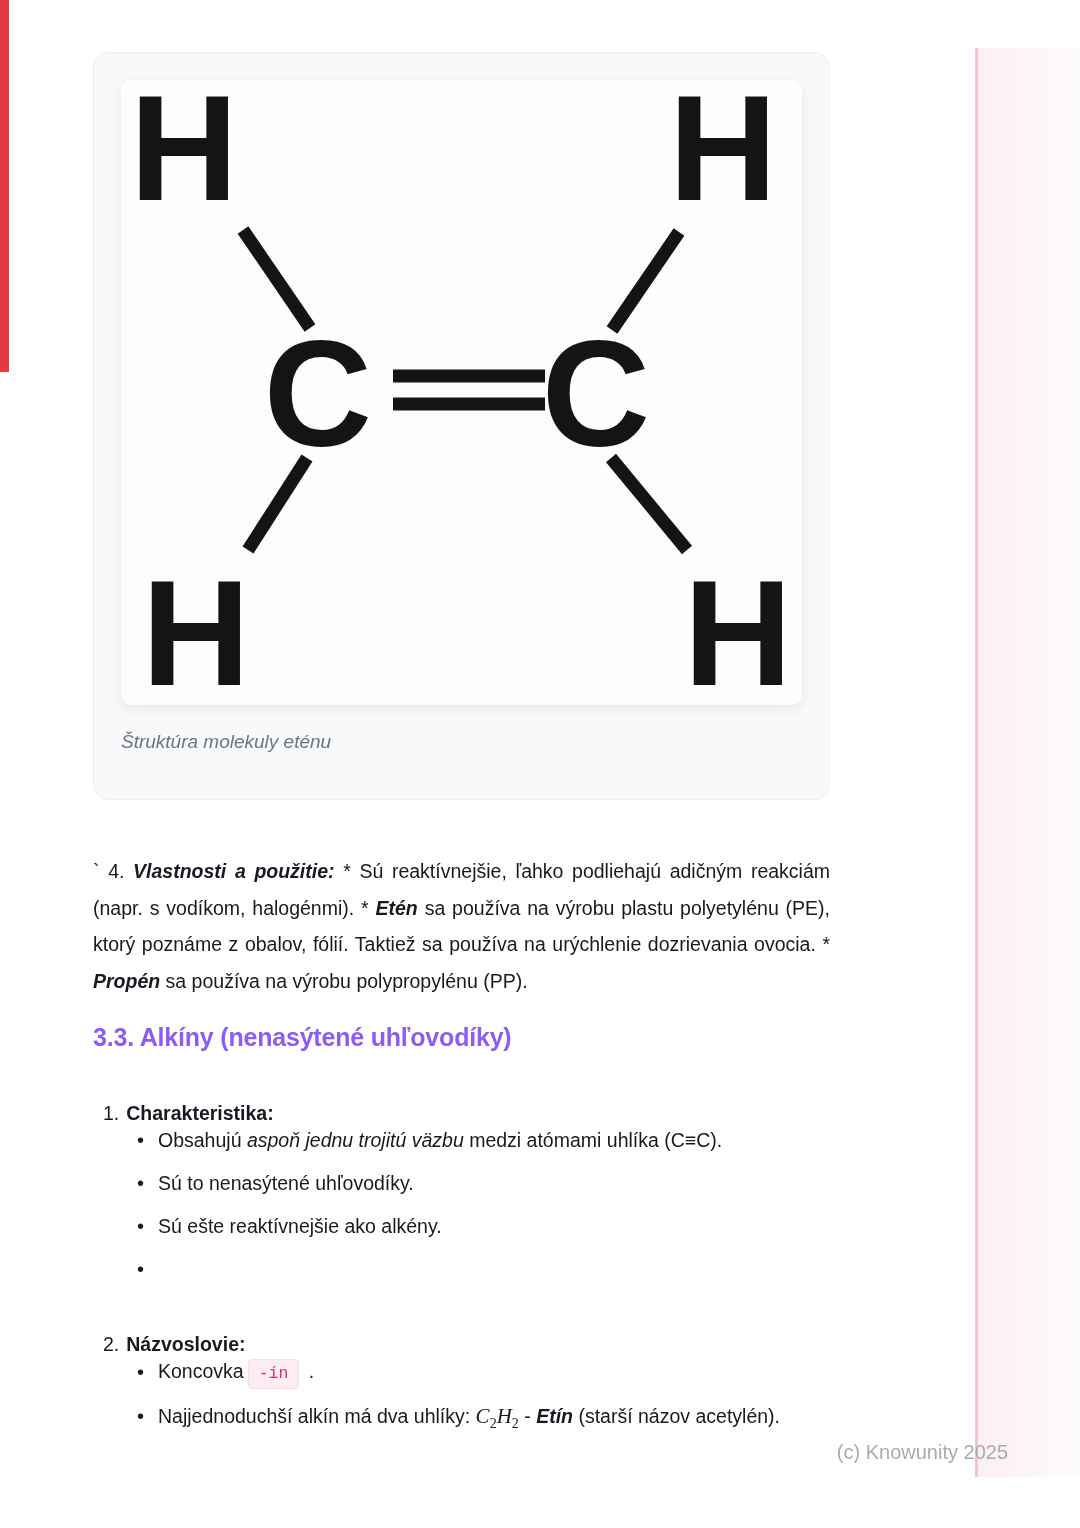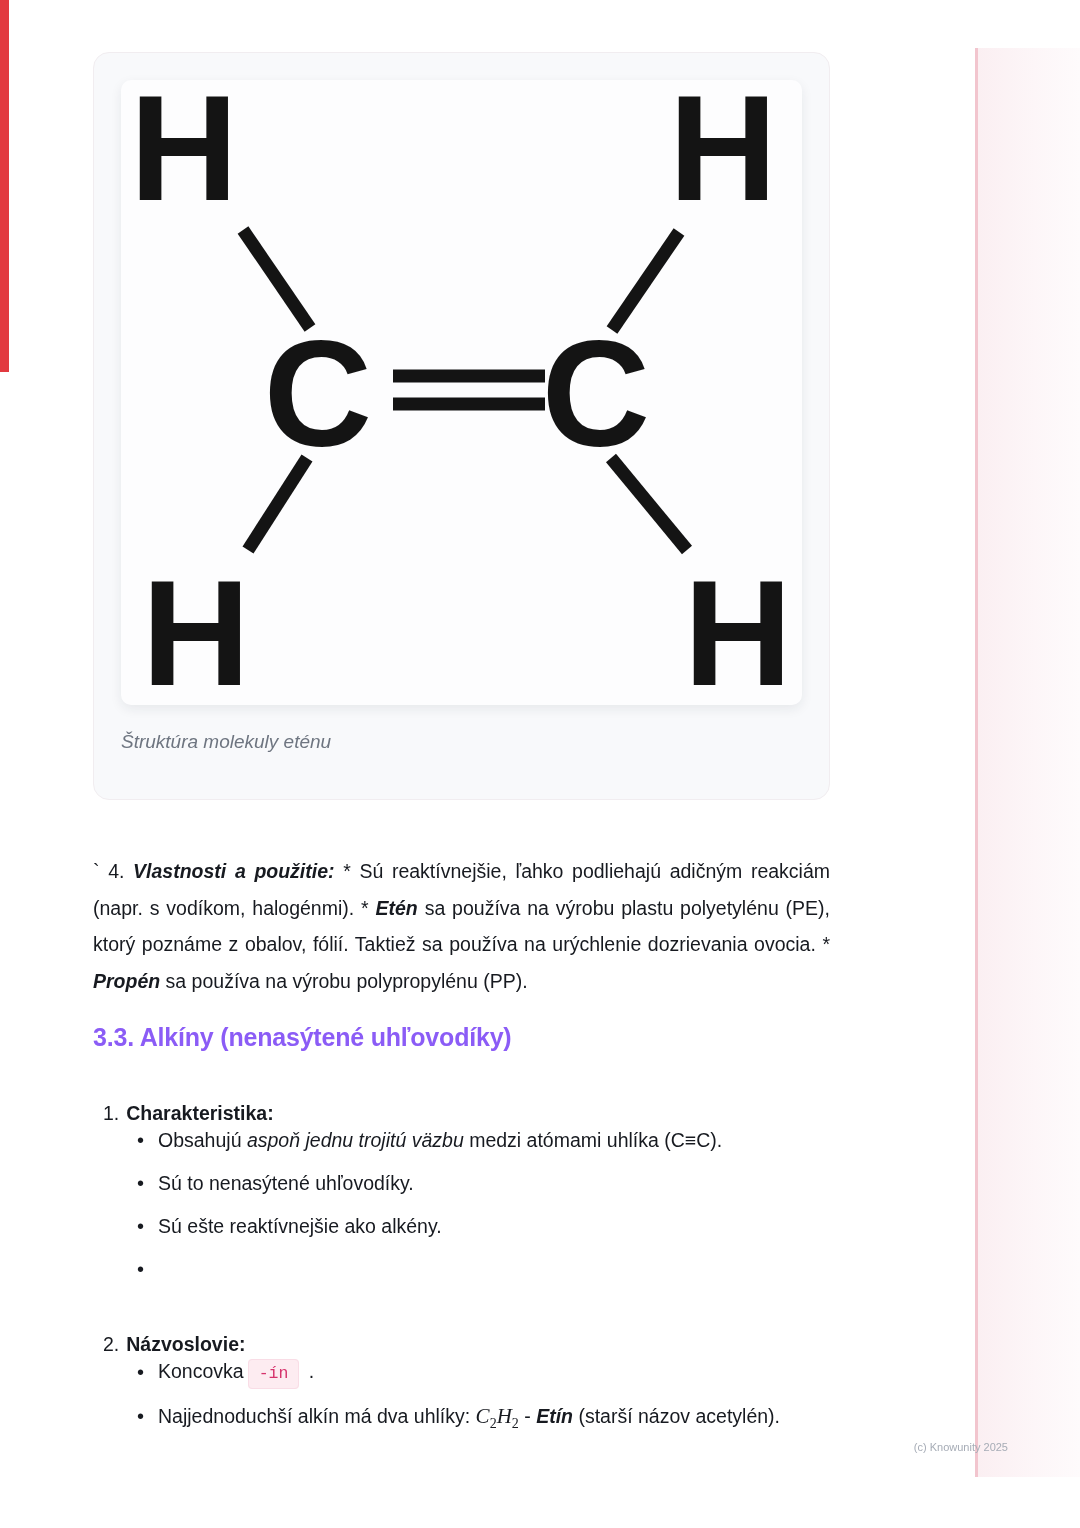--- a/index.html
+++ b/index.html
@@ -50,21 +50,21 @@
   .dot::before { content:"\2022"; font-size:20px; }
   .it { font-style:italic; }
   .math { font-family:"Liberation Serif",serif; font-style:italic; font-size:21px; }
   .math sub { font-size:14px; font-style:normal; line-height:0; }
   .chip {
     font-family:"Liberation Mono",monospace; font-size:16.5px; color:#d6336c;
     background:#fdecf1; border:1px solid #f9dde6; border-radius:4px;
     padding:4px 10px 5px 10px; margin:0 4px;
   }
   .bullet-chip-line { align-items:center; }
-  .watermark { position:absolute; top:1441px; right:72px; font-size:11px; color:#a6acb6; }
+  .watermark { position:absolute; top:1441px; right:72px; font-size:20px; color:#a6acb6; }
 </style>
 </head>
 <body>
 
 <div class="page">
 
   <div class="left-accent"></div>
   <div class="right-panel"></div>
 
   <main class="content">

